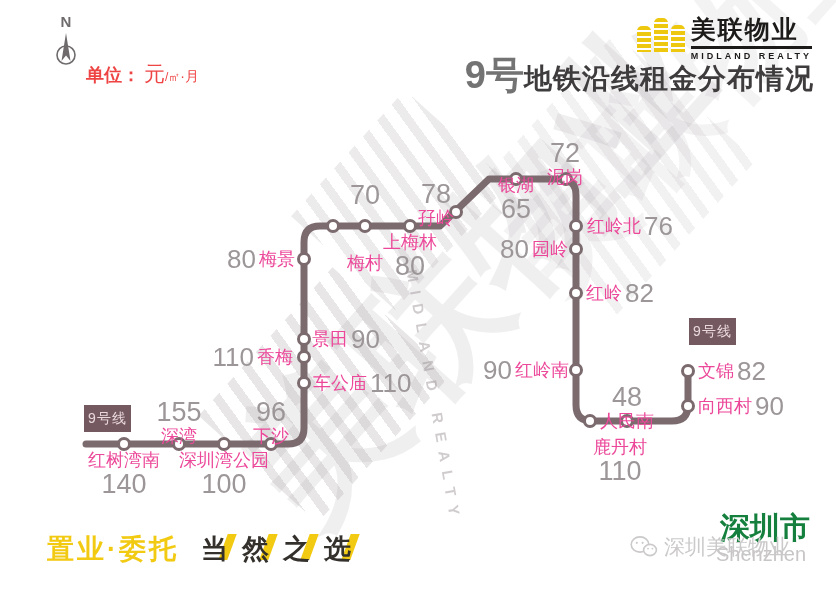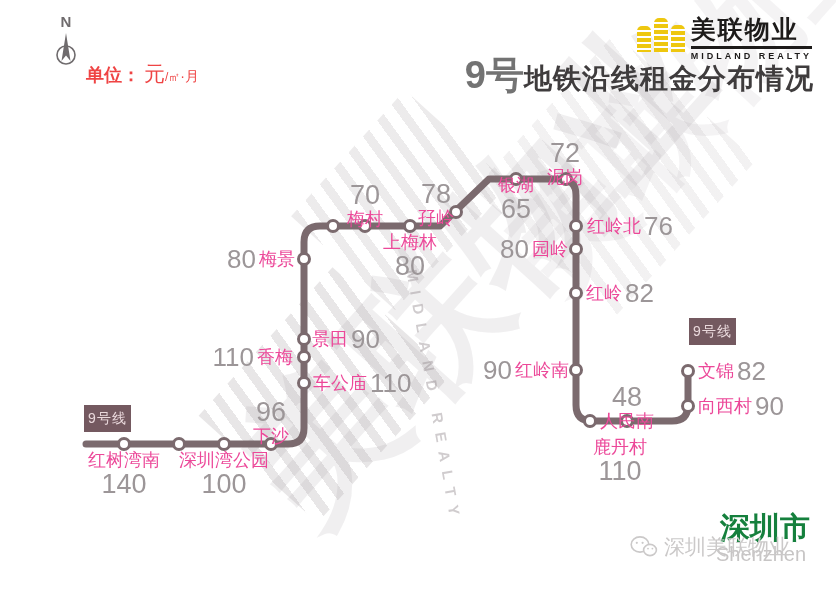--- a/index.html
+++ b/index.html
@@ -144,20 +144,24 @@
     </g>
   </svg>
 
   <div class="line-badge badge-left">9号线</div>
   <div class="line-badge badge-right">9号线</div>
 
   <div class="st-stack" style="left:82px; top:450px; width:84px;">
     <span class="nm">红树湾南</span>
     <span class="pr">140</span>
   </div>
+  <div class="st-stack" style="left:149px; top:399px; width:60px;">
+    <span class="pr">155</span>
+    <span class="nm">深湾</span>
+  </div>
   <div class="st-stack" style="left:180px; top:450px; width:88px;">
     <span class="nm">深圳湾公园</span>
     <span class="pr">100</span>
   </div>
   <div class="st-stack" style="left:243px; top:399px; width:56px;">
     <span class="pr">96</span>
     <span class="nm">下沙</span>
   </div>
 
   <div class="st-row" style="left:313px; top:370px;">
@@ -170,21 +174,21 @@
   </div>
   <div class="st-row" style="left:312px; top:326px;">
     <span class="nm">景田</span>
     <span class="pr">90</span>
   </div>
   <div class="st-row" style="right:541px; top:246px;">
     <span class="pr">80</span>
     <span class="nm">梅景</span>
   </div>
 
-  <div class="st-stack" style="left:335px; top:182px; width:60px;">
+  <div class="st-stack" style="left:335px; top:182px; width:60px;gap:44px;">
     <span class="pr">70</span>
     <span class="nm">梅村</span>
   </div>
   <div class="st-stack" style="left:380px; top:232px; width:60px;">
     <span class="nm">上梅林</span>
     <span class="pr">80</span>
   </div>
   <div class="st-stack" style="left:406px; top:181px; width:60px;">
     <span class="pr">78</span>
     <span class="nm">孖岭</span>
@@ -225,20 +229,29 @@
   </div>
   <div class="st-row" style="left:698px; top:393px;text-align:right;">
     <span class="nm">向西村</span>
     <span class="pr">90</span>
   </div>
   <div class="st-row" style="left:698px; top:358px;">
     <span class="nm">文锦</span>
     <span class="pr">82</span>
   </div>
 
+  <div class="slogan">
+    <span class="slogan-p1">置业·委托</span>
+    <span class="slogan-p2">
+      <span class="ch">当</span>
+      <span class="ch">然</span>
+      <span class="ch">之</span>
+      <span class="ch">选</span>
+    </span>
+  </div>
 
   <div class="wm-city">深圳市</div>
   <div class="wm-city-en">Shenzhen</div>
   <div class="wm-account">
     <svg width="28" height="24" viewBox="0 0 28 24">
       <ellipse cx="10" cy="9.5" rx="8.8" ry="7.6" fill="#ffffff" stroke="#cbc9c9" stroke-width="1.6"></ellipse>
       <circle cx="6.8" cy="7.8" r="1.1" fill="#cbc9c9"></circle>
       <circle cx="12.6" cy="7.8" r="1.1" fill="#cbc9c9"></circle>
       <ellipse cx="20" cy="15" rx="6.4" ry="5.6" fill="#ffffff" stroke="#cbc9c9" stroke-width="1.6"></ellipse>
       <circle cx="18" cy="13.6" r="0.9" fill="#cbc9c9"></circle>

